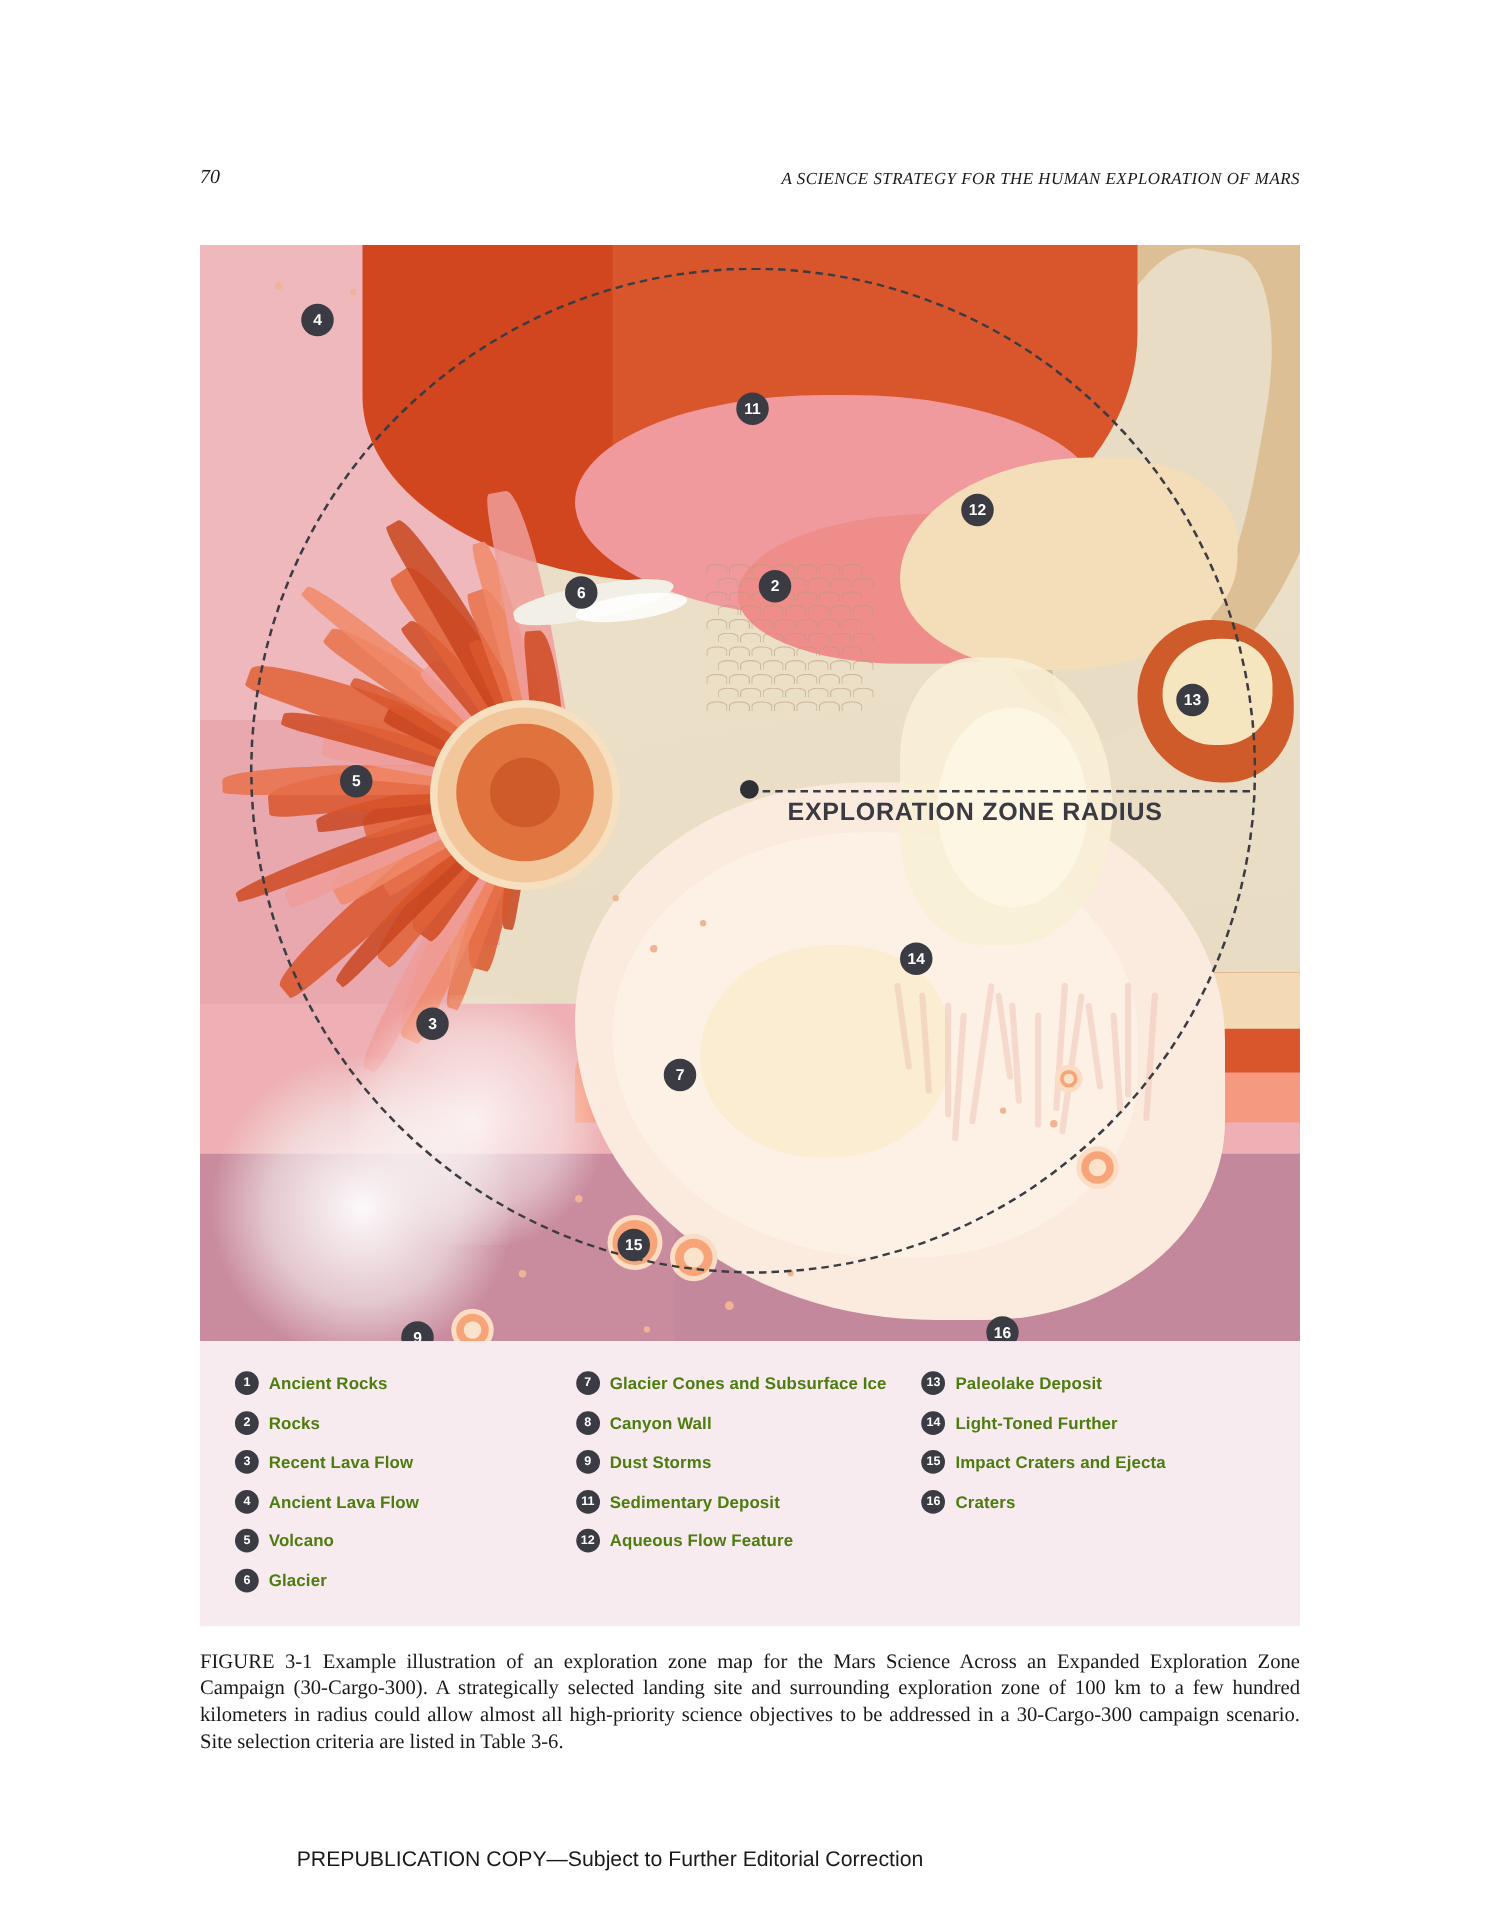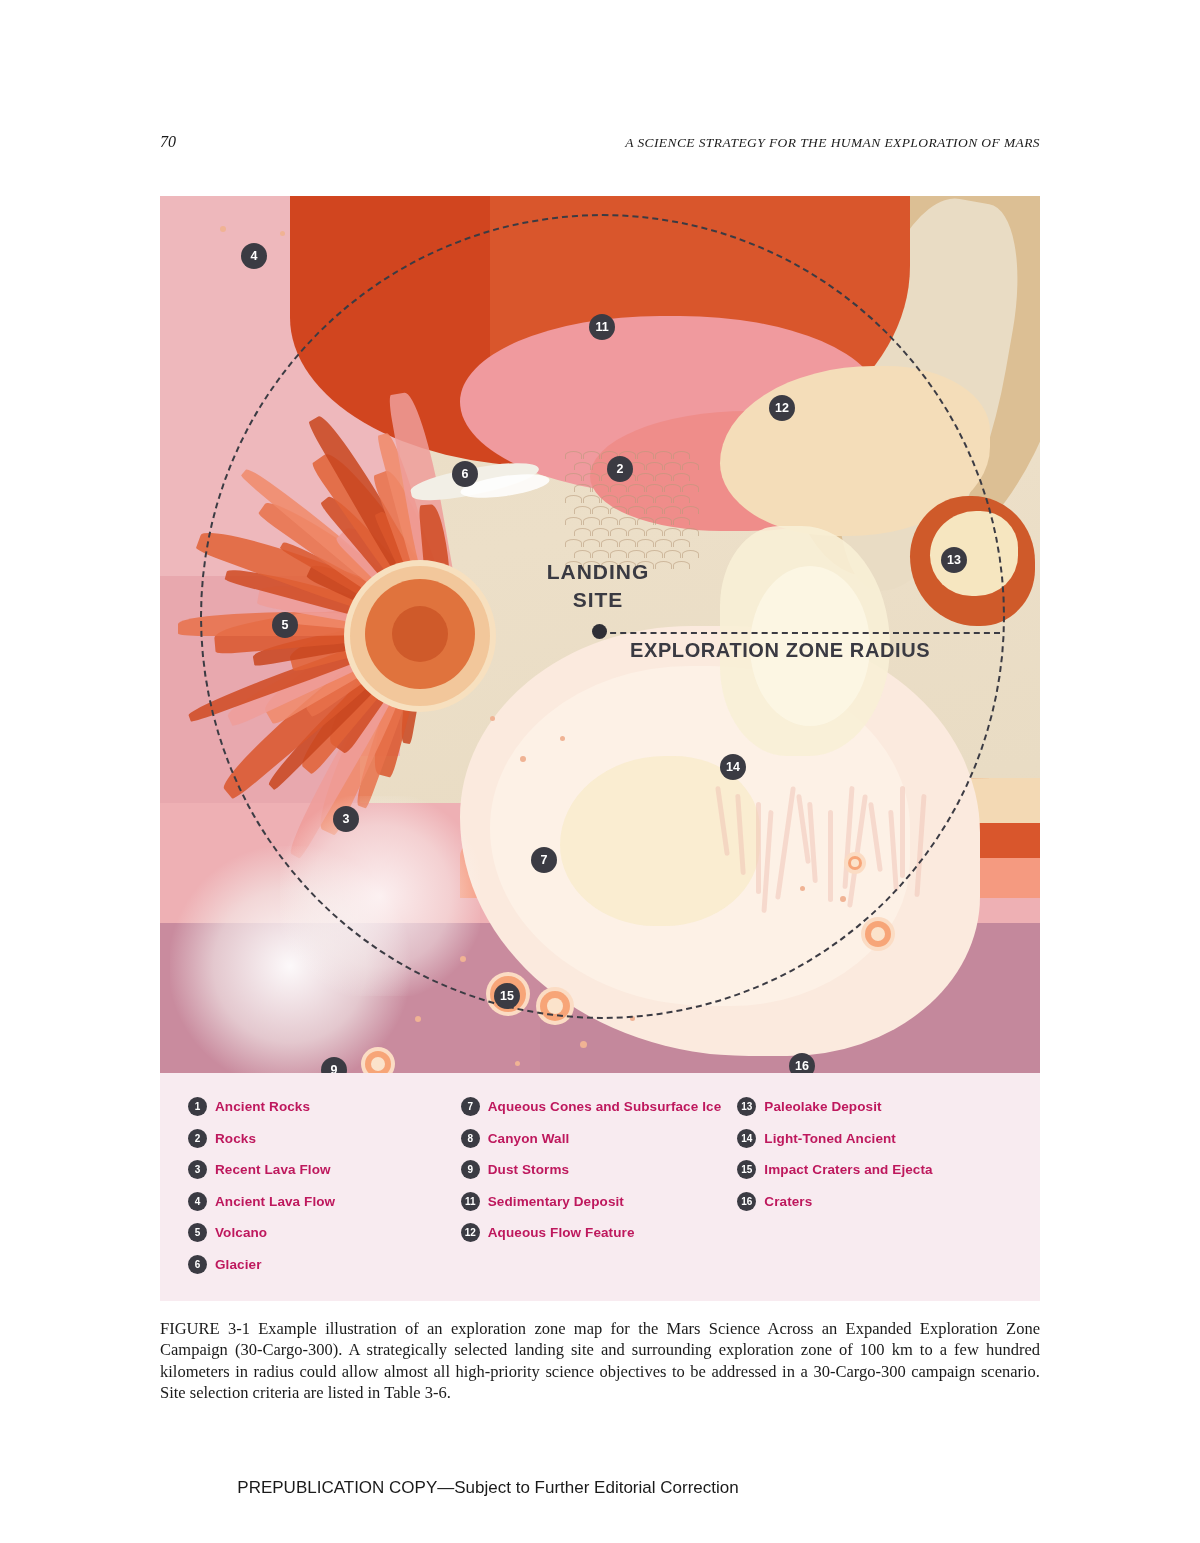--- a/index.html
+++ b/index.html
@@ -439,21 +439,21 @@
     font-weight: bold;
     display: flex;
     align-items: center;
     justify-content: center;
     margin-right: 8px;
   }
   .legend-label {
     font-family: "Liberation Sans", sans-serif;
     font-size: 13.5px;
     font-weight: bold;
-    color: #be185d;
+    color: #4d7c0f;
     letter-spacing: 0.1px;
   }
 
   
   .caption {
     position: absolute;
     left: 160px;
     top: 1318px;
     width: 880px;
     font-size: 16.5px;
@@ -684,24 +684,20 @@
         <div class="speck" style="left: 60px; top: 30px; width: 6px; height: 6px;"></div>
         <div class="speck" style="left: 330px; top: 520px; width: 5px; height: 5px;"></div>
         <div class="speck" style="left: 360px; top: 560px; width: 6px; height: 6px;"></div>
         <div class="speck" style="left: 400px; top: 540px; width: 5px; height: 5px;"></div>
       </div>
 
     <div class="ez-circle"></div>
     <div class="ez-radius-line"></div>
     <div class="landing-dot"></div>
 
-    <div class="label-landing">
-      <div>LANDING</div>
-      <div>SITE</div>
-    </div>
     <div class="label-ez">EXPLORATION ZONE RADIUS</div>
 
     <div id="map-markers">
         <div class="marker" style="left: 81px; top: 47px;">4</div>
         <div class="marker" style="left: 429px; top: 118px;">11</div>
         <div class="marker" style="left: 609px; top: 199px;">12</div>
         <div class="marker" style="left: 112px; top: 416px;">5</div>
         <div class="marker" style="left: 292px; top: 265px;">6</div>
         <div class="marker" style="left: 447px; top: 260px;">2</div>
         <div class="marker" style="left: 781px; top: 351px;">13</div>
@@ -738,21 +734,21 @@
             <span class="legend-label">Volcano</span>
           </div>
           <div class="legend-item">
             <span class="legend-num">6</span>
             <span class="legend-label">Glacier</span>
           </div>
         </div>
       <div class="legend-col" id="legend-col-1">
           <div class="legend-item">
             <span class="legend-num">7</span>
-            <span class="legend-label">Aqueous Cones and Subsurface Ice</span>
+            <span class="legend-label">Glacier Cones and Subsurface Ice</span>
           </div>
           <div class="legend-item">
             <span class="legend-num">8</span>
             <span class="legend-label">Canyon Wall</span>
           </div>
           <div class="legend-item">
             <span class="legend-num">9</span>
             <span class="legend-label">Dust Storms</span>
           </div>
           <div class="legend-item">
@@ -764,21 +760,21 @@
             <span class="legend-label">Aqueous Flow Feature</span>
           </div>
         </div>
       <div class="legend-col" id="legend-col-2">
           <div class="legend-item">
             <span class="legend-num">13</span>
             <span class="legend-label">Paleolake Deposit</span>
           </div>
           <div class="legend-item">
             <span class="legend-num">14</span>
-            <span class="legend-label">Light-Toned Ancient</span>
+            <span class="legend-label">Light-Toned Further</span>
           </div>
           <div class="legend-item">
             <span class="legend-num">15</span>
             <span class="legend-label">Impact Craters and Ejecta</span>
           </div>
           <div class="legend-item">
             <span class="legend-num">16</span>
             <span class="legend-label">Craters</span>
           </div>
         </div>

